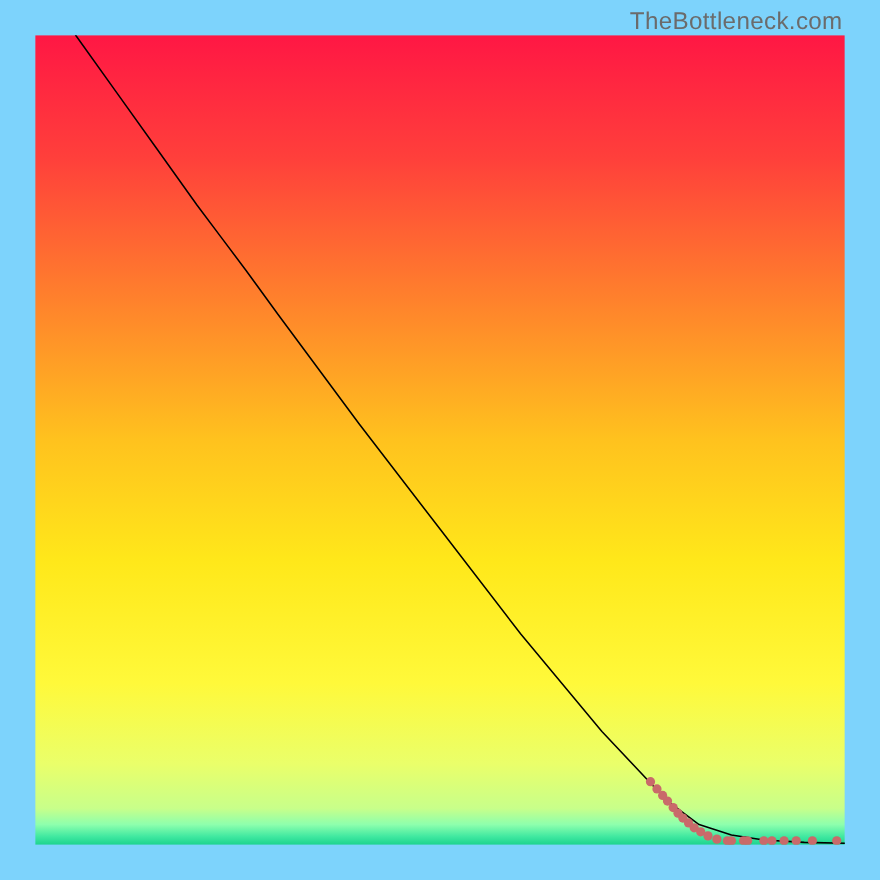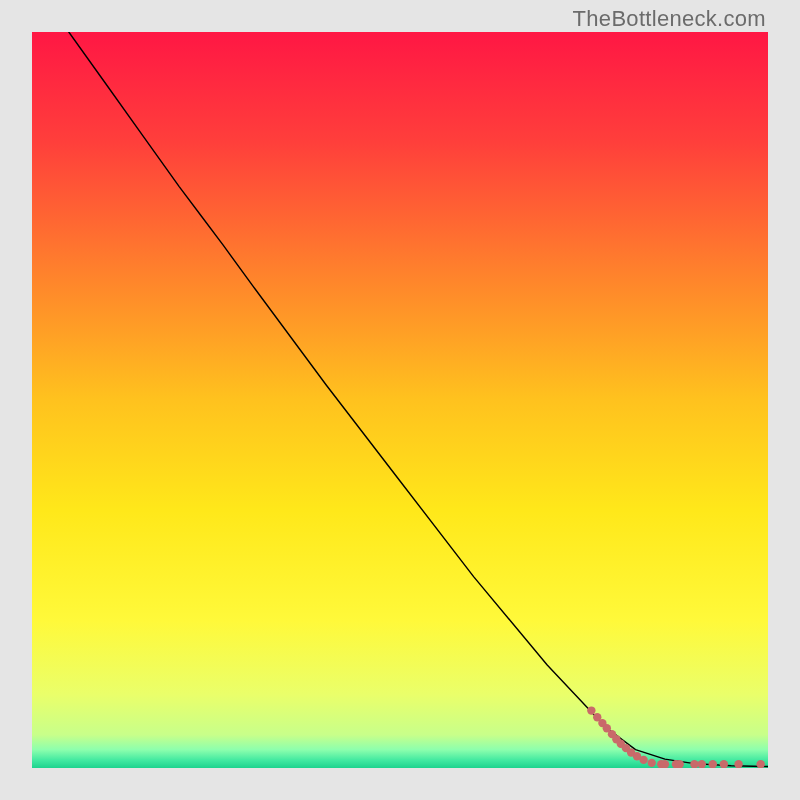--- a/index.html
+++ b/index.html
@@ -8,21 +8,21 @@
     width: 800px;
     height: 800px;
     background: #000;
     font-family: Arial, Helvetica, sans-serif;
     overflow: hidden;
   }
   .outer {
     position: relative;
     width: 800px;
     height: 800px;
-    background: #e5e5e5;
+    background: #7dd3fc;
   }
   .plot {
     position: absolute;
     left: 32px;
     top: 32px;
     width: 736px;
     height: 736px;
   }
   .watermark {
     position: absolute;

